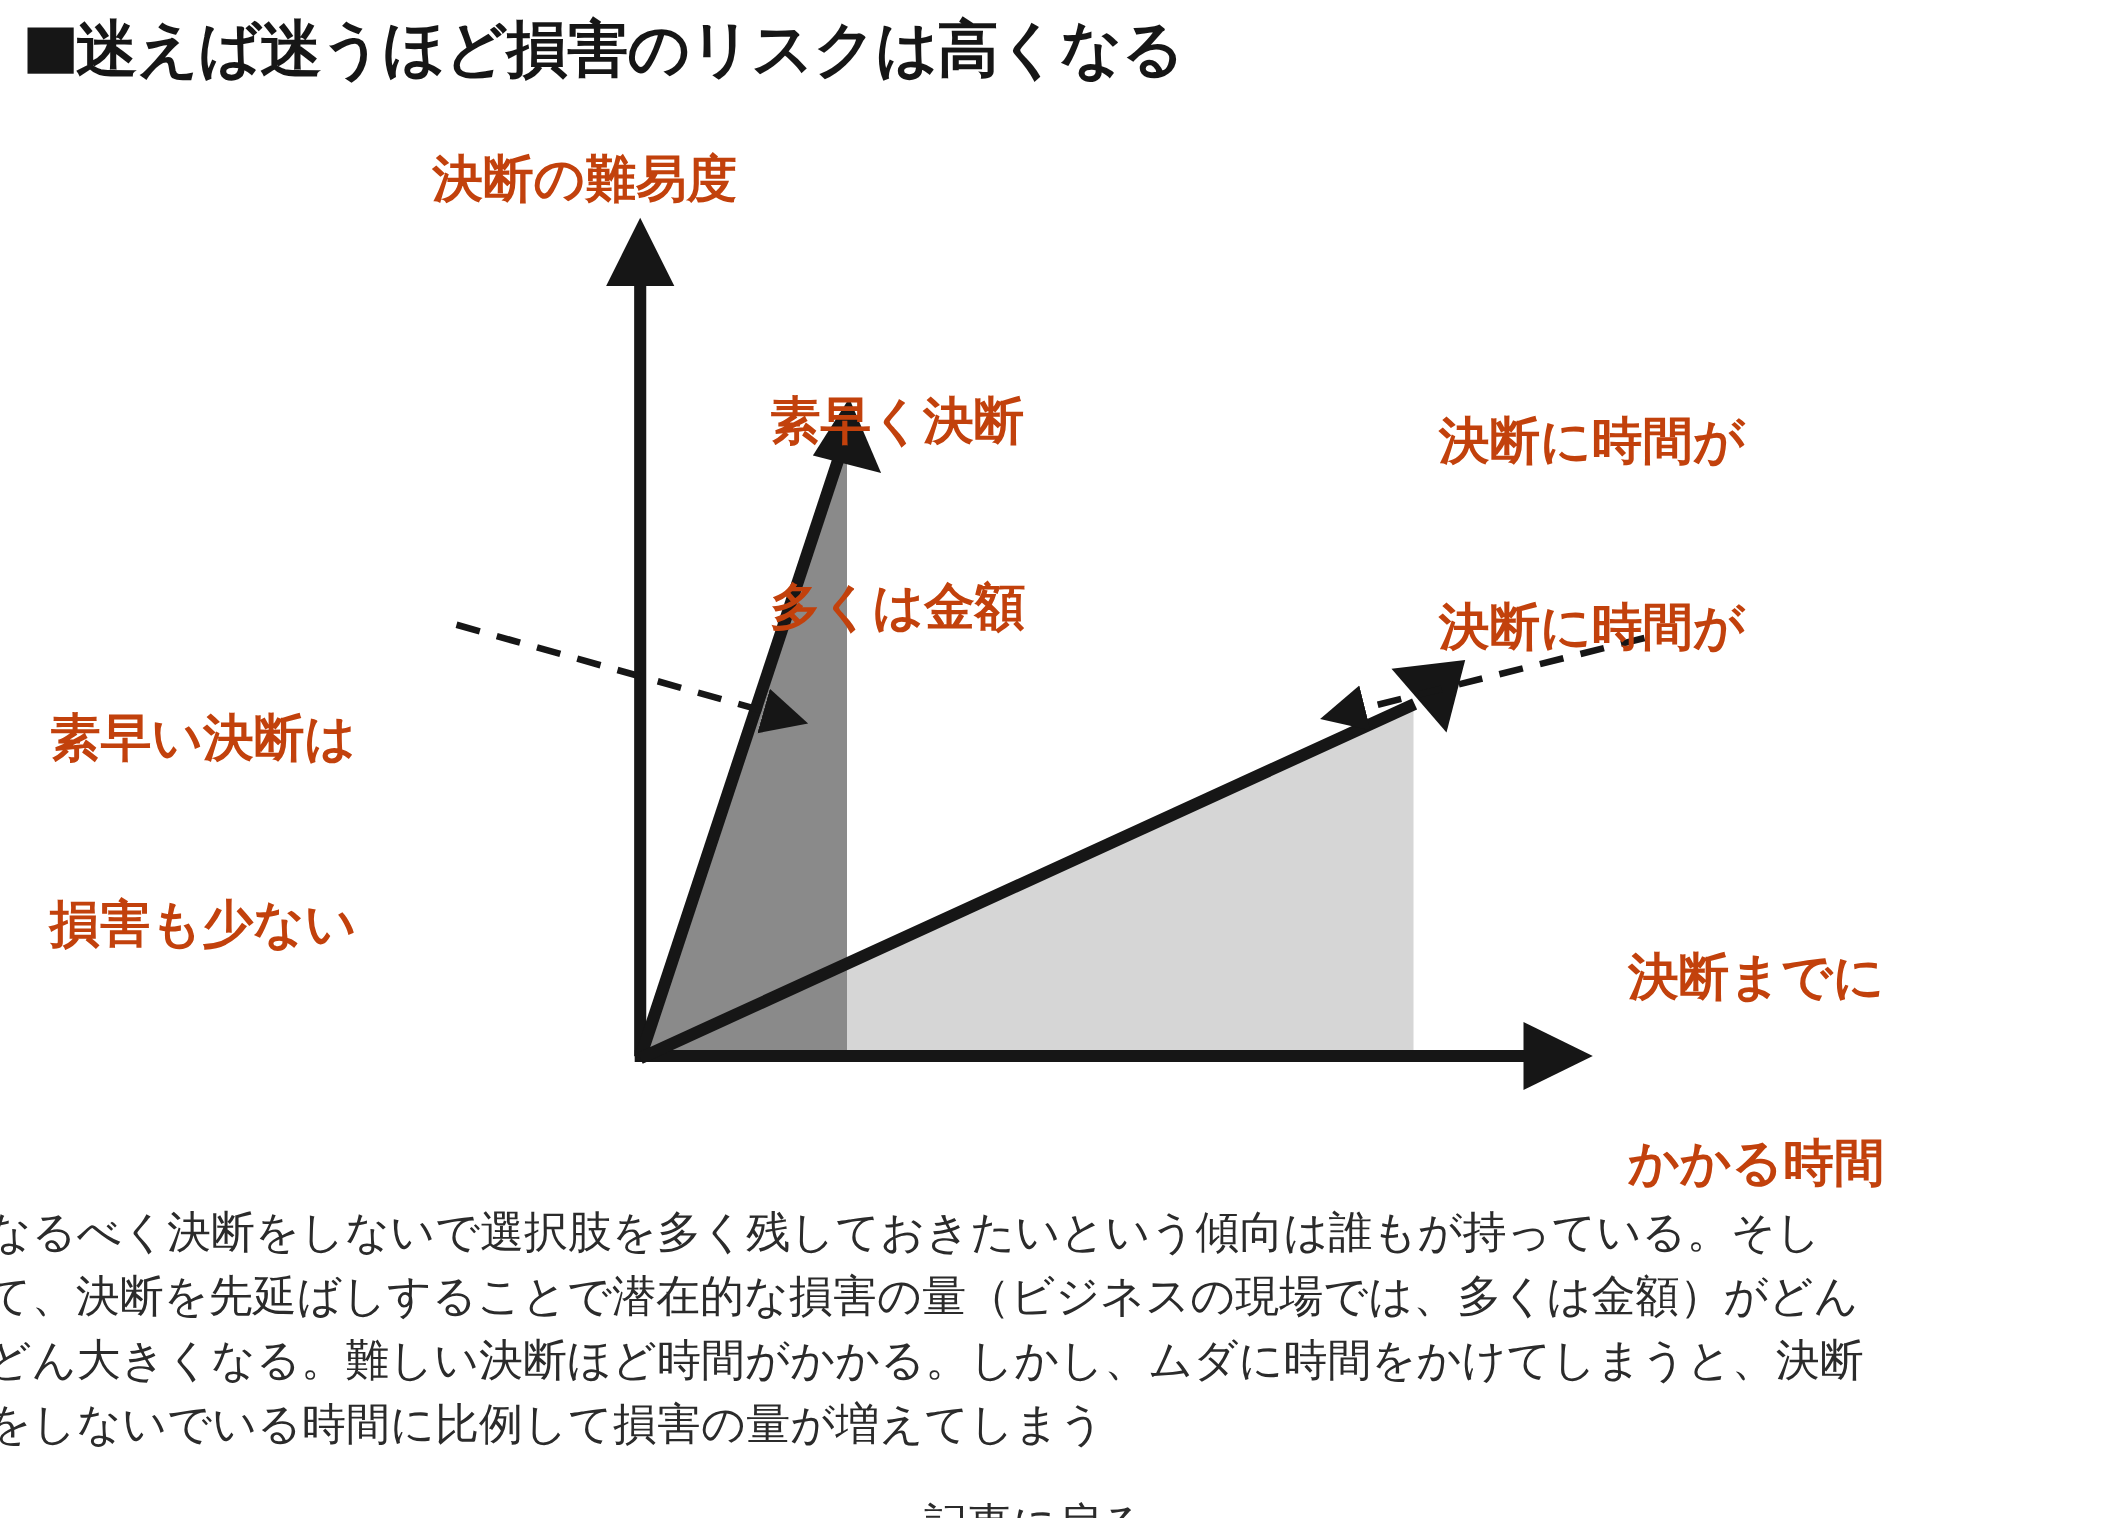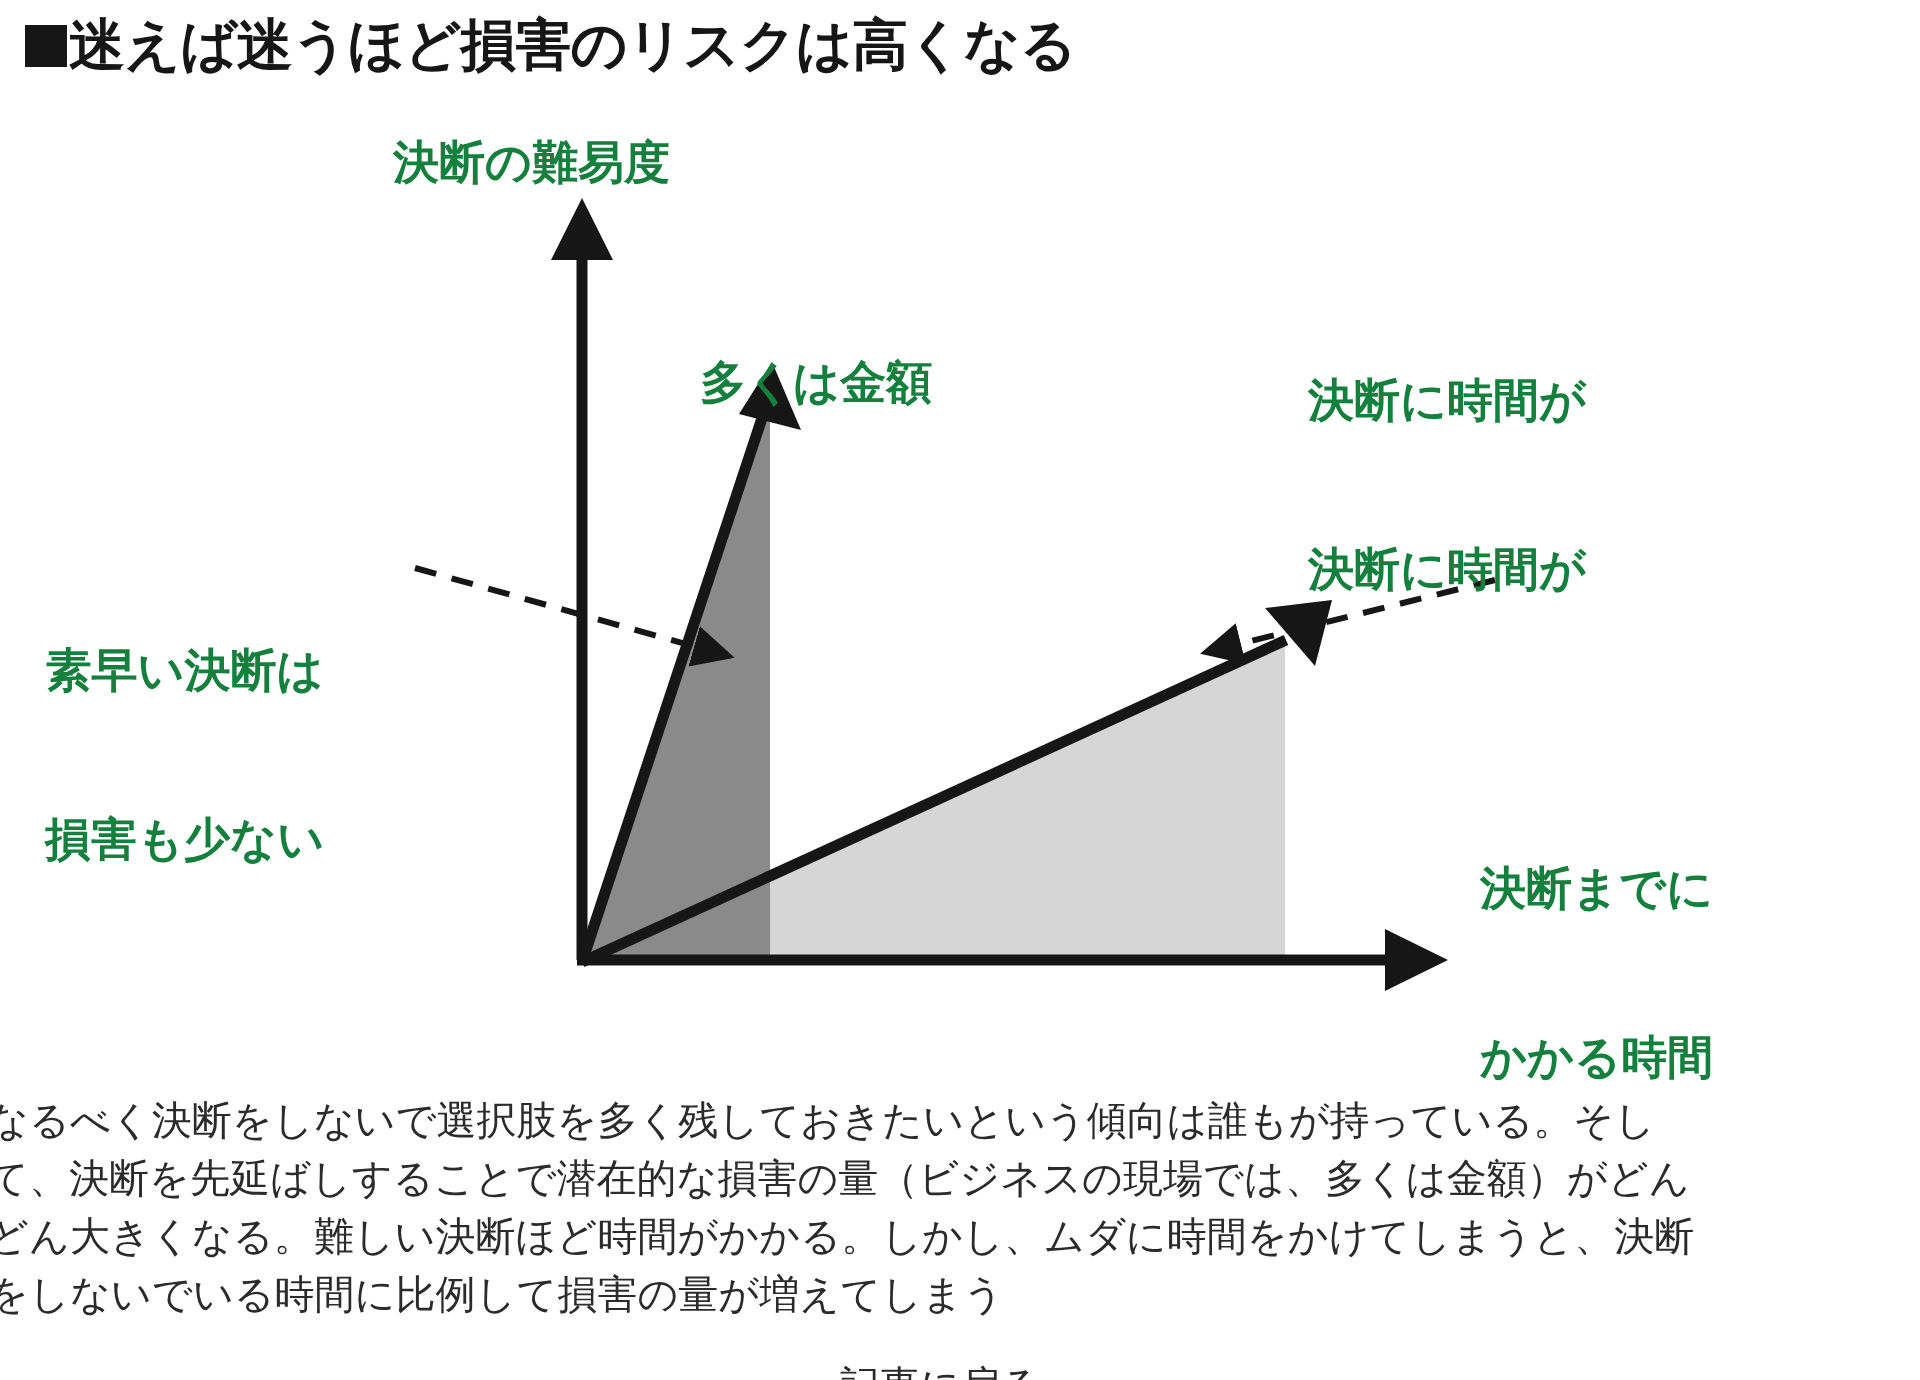--- a/index.html
+++ b/index.html
@@ -47,21 +47,21 @@
   }
   #figure svg {
     display: block;
   }
 
   
   .fig-label {
     position: absolute;
     font-family: "Liberation Sans", "DejaVu Sans", sans-serif;
     font-weight: bold;
-    color: #15803d;
+    color: #c2410c;
     line-height: 1.22;
     white-space: pre;
   }
   #y-axis-label {
     left: 393px;
     top: 34px;
     font-size: 46px;
   }
   #fast-label {
     left: 700px;
@@ -158,20 +158,21 @@
     <polygon points="1332,500 1265,508 1315,566" fill="#161616"></polygon>
 
     <line x1="415" y1="468" x2="700" y2="548" stroke="#161616" stroke-width="6" stroke-dasharray="22 16" marker-end="url(#dash-arrow)"></line>
 
     <line x1="1495" y1="480" x2="1235" y2="545" stroke="#161616" stroke-width="6" stroke-dasharray="22 16" marker-end="url(#dash-arrow)"></line>
   </svg>
 
   <div class="fig-label" id="y-axis-label">決断の難易度</div>
 
   <div class="fig-label" id="fast-label">
+    <div>素早く決断</div>
     <div>多くは金額</div>
   </div>
 
   <div class="fig-label" id="slow-label">
     <div>決断に時間が</div>
     <div>決断に時間が</div>
   </div>
 
   <div class="fig-label" id="x-axis-label">
     <div>決断までに</div>

